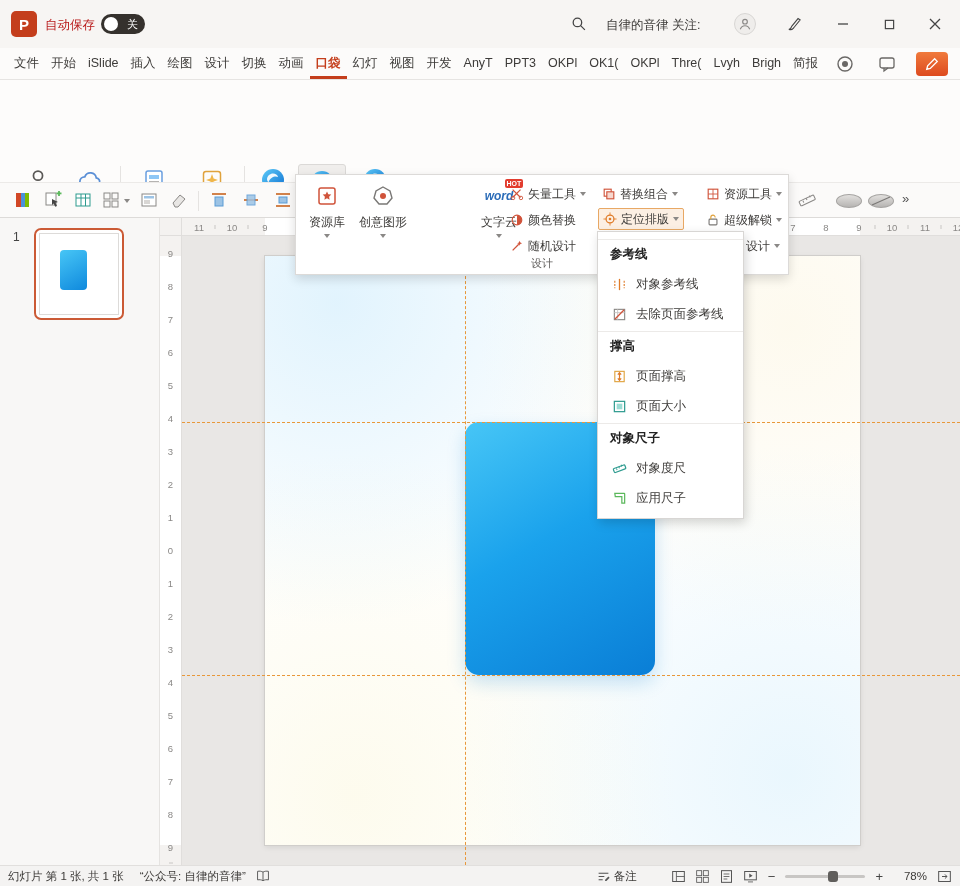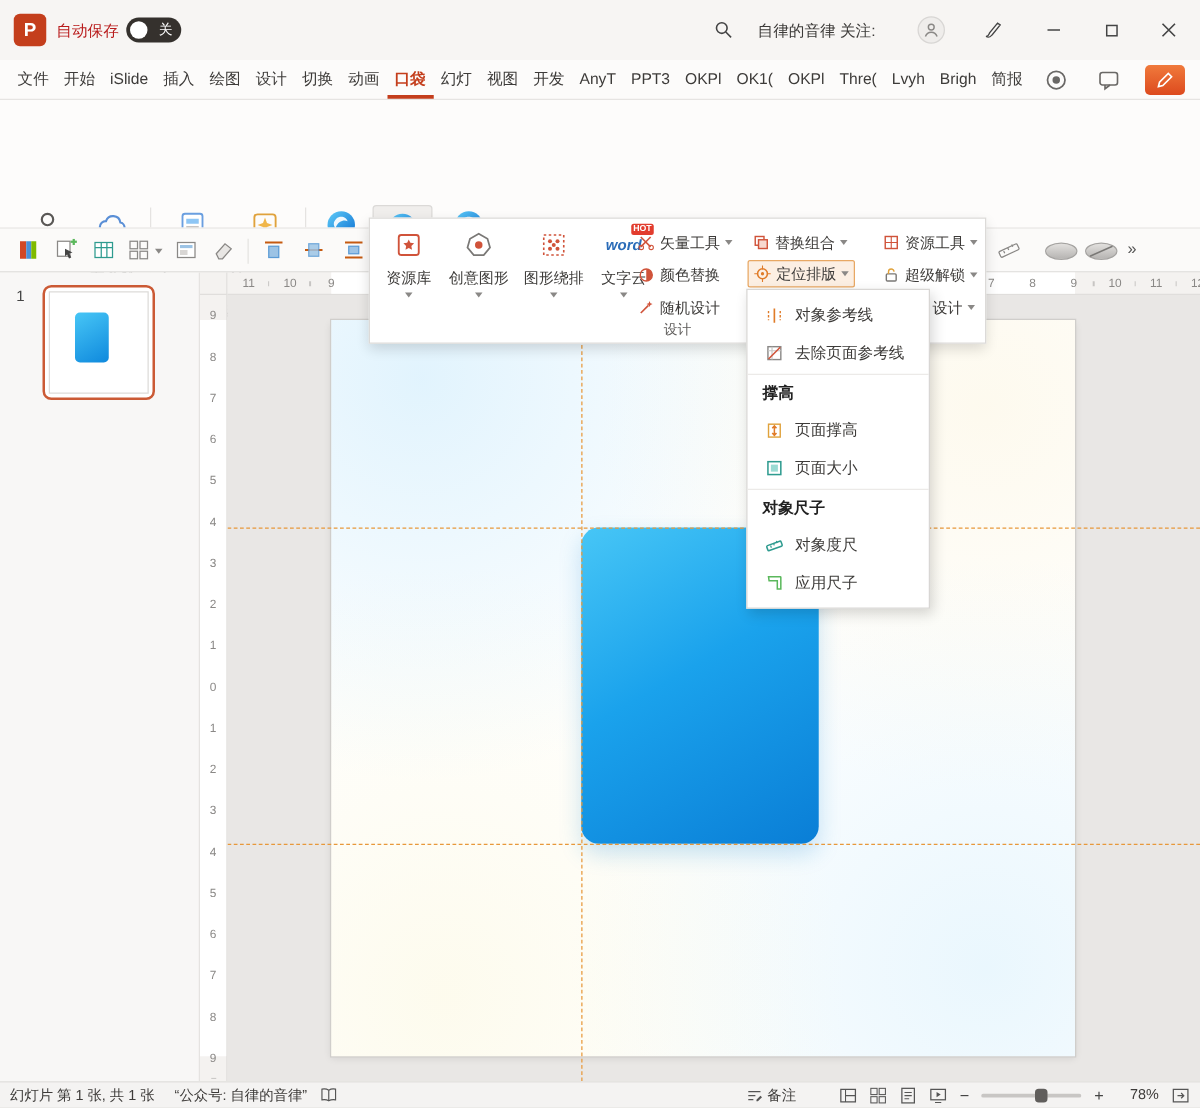--- a/index.html
+++ b/index.html
@@ -457,34 +457,20 @@
   <div class="fbig" style="left:58px;width:58px">
     <span class="fbicon">
       <svg width="24" height="24" viewBox="0 0 24 24">
           <polygon points="12,3 19,7 21,14 16,20 8,20 3,14 5,7" fill="none" stroke="#7a7876" stroke-width="1.4"></polygon>
           <circle cx="12" cy="12" r="3" fill="#d0533a"></circle>
         </svg>
     </span>
     <span>创意图形</span>
     <span class="caret"></span>
   </div>
-  <div class="fbig" style="left:118px;width:58px">
-    <span class="fbicon">
-      <svg width="24" height="24" viewBox="0 0 24 24">
-          <rect x="4" y="4" width="16" height="16" fill="none" stroke="#d0533a" stroke-width="1.3" stroke-dasharray="2 2"></rect>
-          <circle cx="9" cy="9" r="1.6" fill="#d0533a"></circle>
-          <circle cx="15" cy="9" r="1.6" fill="#d0533a"></circle>
-          <circle cx="9" cy="15" r="1.6" fill="#d0533a"></circle>
-          <circle cx="15" cy="15" r="1.6" fill="#d0533a"></circle>
-          <circle cx="12" cy="12" r="1.6" fill="#d0533a"></circle>
-        </svg>
-    </span>
-    <span>图形绕排</span>
-    <span class="caret"></span>
-  </div>
   <div class="fbig" style="left:178px;width:50px">
     <span class="fbicon">
       <span class="hot">HOT</span>
       <span class="wordlogo">word</span>
     </span>
     <span>文字云</span>
     <span class="caret"></span>
   </div>
 
   <div class="fitem" style="left:210px;top:8px">
@@ -566,20 +552,21 @@
   </div>
   <div class="fitem" style="left:446px;top:60px">
     <span>设计</span>
     <span class="caret"></span>
   </div>
 
   <div class="flabel-group">设计</div>
 </div>
 
 <div id="menu">
+  <div class="mhead">参考线</div>
   <div class="mitem">
     <span class="mic">
         <svg width="15" height="15" viewBox="0 0 16 16">
           <line x1="8" y1="2" x2="8" y2="14" stroke="#e07b28" stroke-width="1.4"></line>
           <path d="M3 4v8M13 4v8" fill="none" stroke="#e07b28" stroke-width="1.2" stroke-dasharray="2 1.5"></path>
         </svg>
       </span>
     <span>对象参考线</span>
   </div>
   <div class="mitem">

